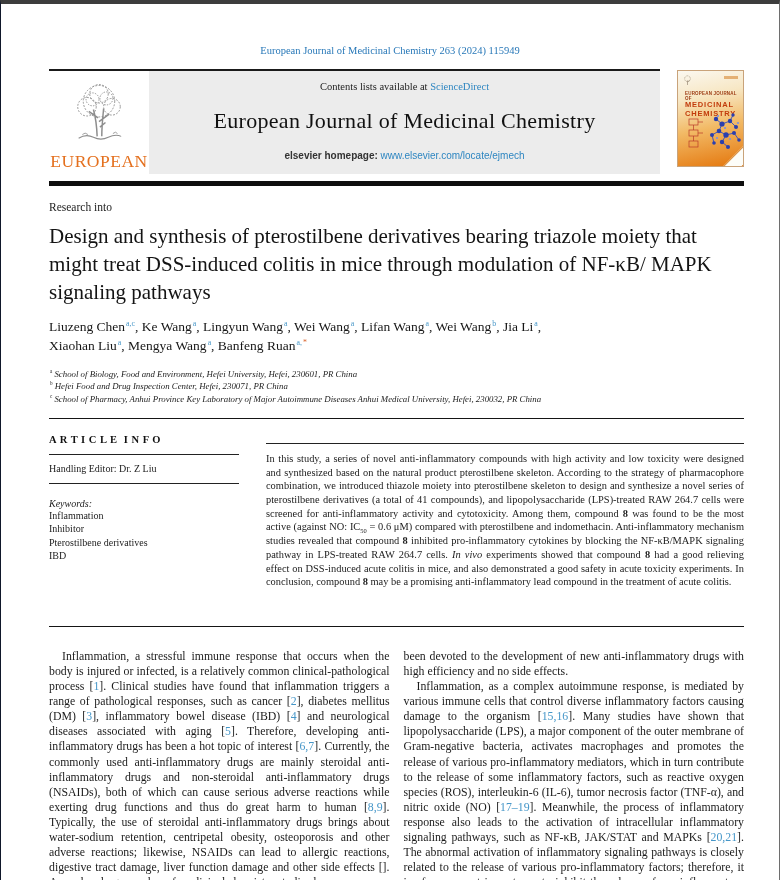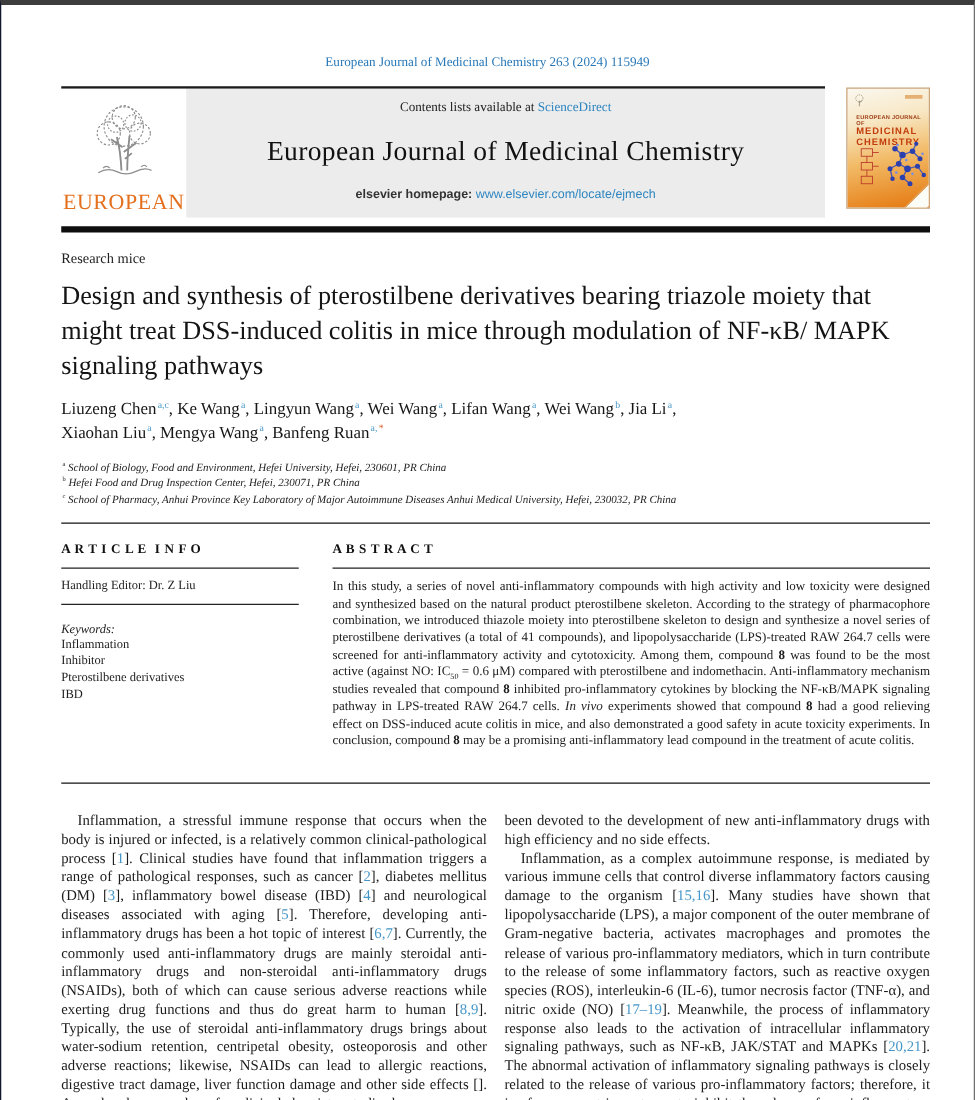--- a/index.html
+++ b/index.html
@@ -148,21 +148,21 @@
               <circle cx="31" cy="27" r="1.1"></circle>
               <circle cx="52" cy="12" r="1.1"></circle>
           </g>
         </svg>
         <div class="cover-badge"></div>
       </div>
     </div>
 
     <div class="thick-bar"></div>
 
-    <div class="article-type">Research mice</div>
+    <div class="article-type">Research into</div>
     <h1 class="title">Design and synthesis of pterostilbene derivatives bearing triazole moiety that might treat DSS-induced colitis in mice through modulation of NF-κB/ MAPK signaling pathways</h1>
     <div class="authors"><span>Liuzeng Chen</span><sup class="seg-supb">a,c</sup><span>, Ke Wang</span><sup class="seg-supb">a</sup><span>, Lingyun Wang</span><sup class="seg-supb">a</sup><span>, Wei Wang</span><sup class="seg-supb">a</sup><span>, Lifan Wang</span><sup class="seg-supb">a</sup><span>, Wei Wang</span><sup class="seg-supb">b</sup><span>, Jia Li</span><sup class="seg-supb">a</sup><span>,</span><br><span>Xiaohan Liu</span><sup class="seg-supb">a</sup><span>, Mengya Wang</span><sup class="seg-supb">a</sup><span>, Banfeng Ruan</span><sup class="seg-supb">a,</sup><sup class="seg-supo">*</sup></div>
     <div class="affiliations">
       <div class="aff-line"><sup class="seg-sup">a</sup><span class="seg-i"> School of Biology, Food and Environment, Hefei University, Hefei, 230601, PR China</span></div>
       <div class="aff-line"><sup class="seg-sup">b</sup><span class="seg-i"> Hefei Food and Drug Inspection Center, Hefei, 230071, PR China</span></div>
       <div class="aff-line"><sup class="seg-sup">c</sup><span class="seg-i"> School of Pharmacy, Anhui Province Key Laboratory of Major Autoimmune Diseases Anhui Medical University, Hefei, 230032, PR China</span></div>
     </div>
 
     <hr class="rule rule-1">
 
@@ -172,21 +172,20 @@
         <hr class="mini-rule">
         <div class="editor-line">Handling Editor: Dr. Z Liu</div>
         <hr class="mini-rule">
         <div class="kw-label">Keywords:</div>
         <div class="kw-item">Inflammation</div>
         <div class="kw-item">Inhibitor</div>
         <div class="kw-item">Pterostilbene derivatives</div>
         <div class="kw-item">IBD</div>
       </div>
       <div class="abs-col">
-        <div class="sec-heading">A B S T R A C T</div>
         <hr class="mini-rule">
         <div class="abs-text"><span>In this study, a series of novel anti-inflammatory compounds with high activity and low toxicity were designed and synthesized based on the natural product pterostilbene skeleton. According to the strategy of pharmacophore combination, we introduced thiazole moiety into pterostilbene skeleton to design and synthesize a novel series of pterostilbene derivatives (a total of 41 compounds), and lipopolysaccharide (LPS)-treated RAW 264.7 cells were screened for anti-inflammatory activity and cytotoxicity. Among them, compound </span><span class="seg-b">8</span><span> was found to be the most active (against NO: IC</span><sub class="seg-sub">50</sub><span> = 0.6 μM) compared with pterostilbene and indomethacin. Anti-inflammatory mechanism studies revealed that compound </span><span class="seg-b">8</span><span> inhibited pro-inflammatory cytokines by blocking the NF-κB/MAPK signaling pathway in LPS-treated RAW 264.7 cells. </span><span class="seg-i">In vivo</span><span> experiments showed that compound </span><span class="seg-b">8</span><span> had a good relieving effect on DSS-induced acute colitis in mice, and also demonstrated a good safety in acute toxicity experiments. In conclusion, compound </span><span class="seg-b">8</span><span> may be a promising anti-inflammatory lead compound in the treatment of acute colitis.</span></div>
       </div>
     </div>
 
     <hr class="rule rule-2">
 
     <div class="body-cols">
       <div class="col">
         <p class="indent">Inflammation, a stressful immune response that occurs when the body is injured or infected, is a relatively common clinical-pathological process [<span class="cite">1</span>]. Clinical studies have found that inflammation triggers a range of pathological responses, such as cancer [<span class="cite">2</span>], diabetes mellitus (DM) [<span class="cite">3</span>], inflammatory bowel disease (IBD) [<span class="cite">4</span>] and neurological diseases associated with aging [<span class="cite">5</span>]. Therefore, developing anti-inflammatory drugs has been a hot topic of interest [<span class="cite">6,7</span>]. Currently, the commonly used anti-inflammatory drugs are mainly steroidal anti-inflammatory drugs and non-steroidal anti-inflammatory drugs (NSAIDs), both of which can cause serious adverse reactions while exerting drug functions and thus do great harm to human [<span class="cite">8,9</span>]. Typically, the use of steroidal anti-inflammatory drugs brings about water-sodium retention, centripetal obesity, osteoporosis and other adverse reactions; likewise, NSAIDs can lead to allergic reactions, digestive tract damage, liver function damage and other side effects []. As such, a large number of medicinal chemistry studies have</p>

